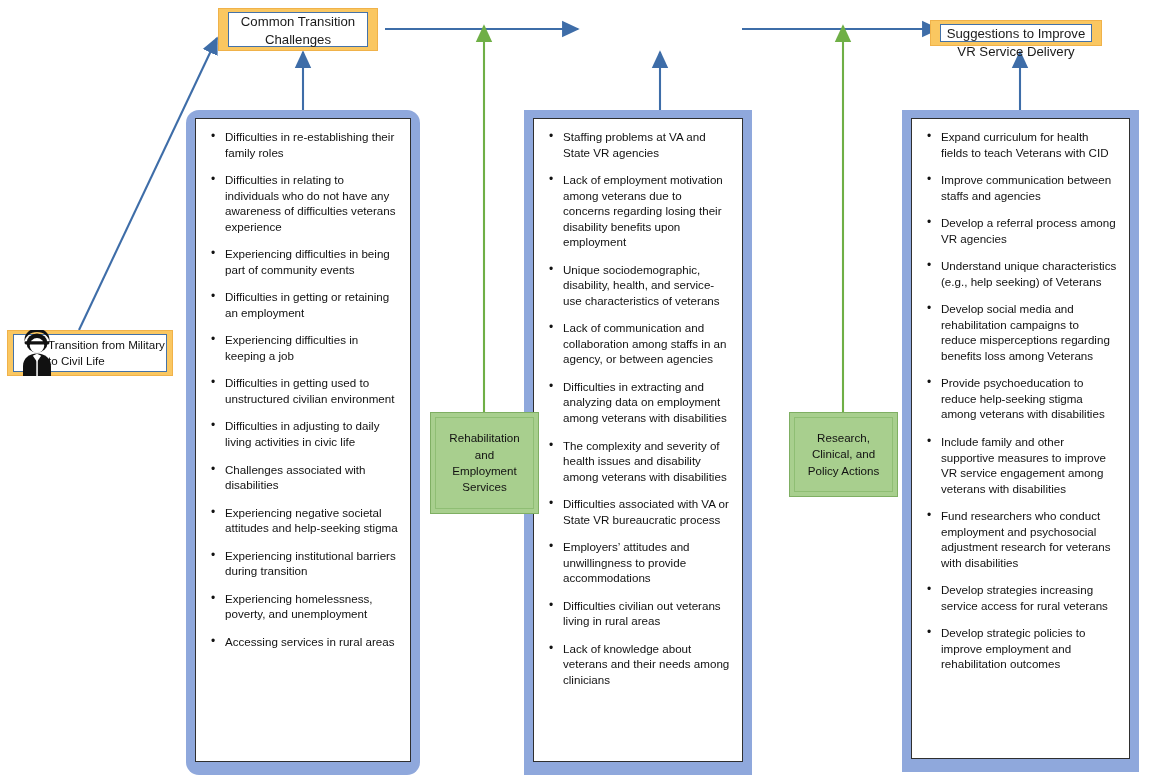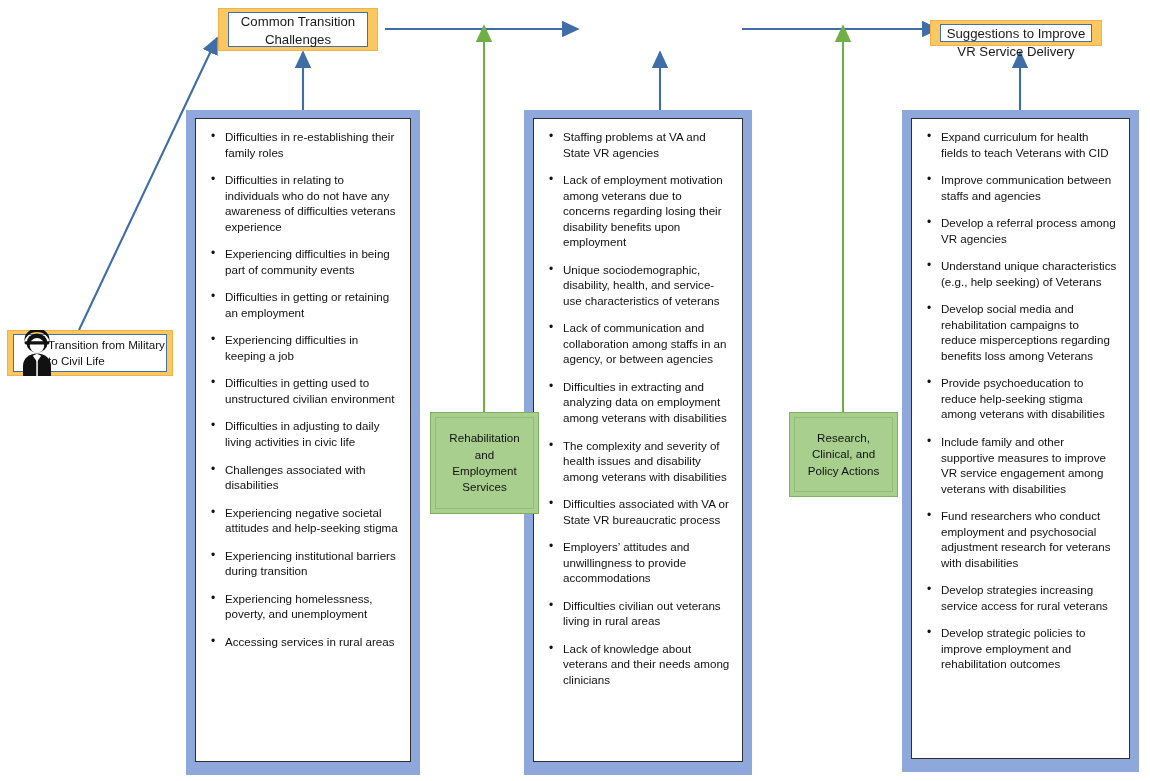--- a/index.html
+++ b/index.html
@@ -165,21 +165,21 @@
   </div>
 
 
   <div class="hdr" style="left:930px;top:8px;width:172px;height:26px;margin-top:12px;">
     <div class="hdr-inner">
       <span>Suggestions to Improve</span>
       <span>VR Service Delivery</span>
     </div>
   </div>
 
-  <div class="col" style="left:186px;top:110px;width:234px;height:665px;">
+  <div class="col" style="left:186px;top:110px;width:234px;height:665px;border-radius:13px;">
     <div class="card">
       <ul class="blist" id="list-0">
           <li>Difficulties in re-establishing their family roles</li>
           <li>Difficulties in relating to individuals who do not have any awareness of difficulties veterans experience</li>
           <li>Experiencing difficulties in being part of community events</li>
           <li>Difficulties in getting or retaining an employment</li>
           <li>Experiencing difficulties in keeping a job</li>
           <li>Difficulties in getting used to unstructured civilian environment</li>
           <li>Difficulties in adjusting to daily living activities in civic life</li>
           <li>Challenges associated with disabilities</li>

